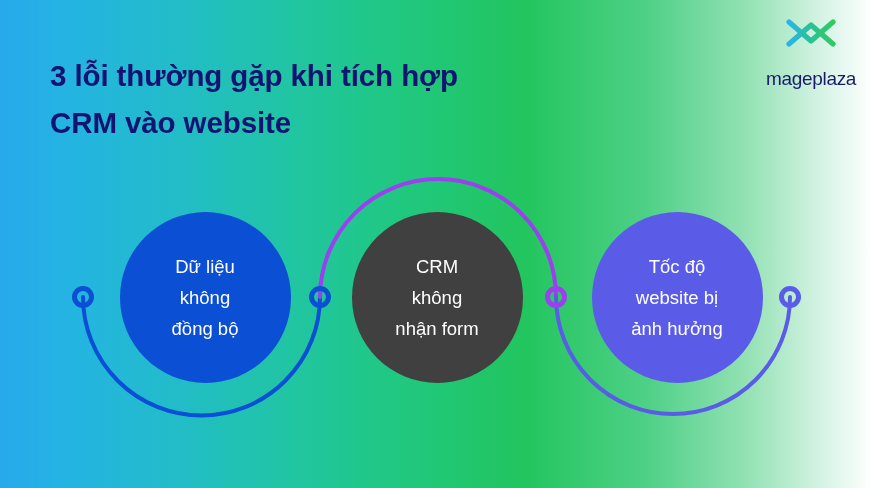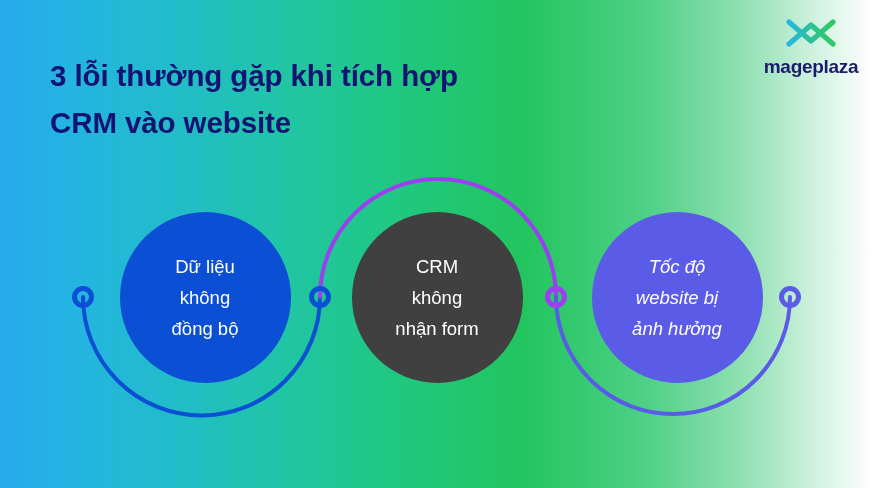--- a/index.html
+++ b/index.html
@@ -60,23 +60,23 @@
   }
   #logo-mark {
     display: block;
     margin: 0 auto;
   }
   #logo-word {
     display: block;
     text-align: center;
     color: #1b1b6b;
     font-size: 19px;
-    font-weight: bold;
+    font-weight: normal;
     letter-spacing: -0.3px;
-    margin-top: 4px;
+    margin-top: 16px;
   }
 
   
   #connectors {
     position: absolute;
     left: 0;
     top: 0;
     width: 873px;
     height: 488px;
     pointer-events: none;
@@ -93,21 +93,21 @@
     justify-content: center;
     text-align: center;
     color: #ffffff;
     font-size: 18.5px;
     line-height: 31px;
     font-weight: normal;
     white-space: pre-line;
   }
   #bubble-0 { left: 120px; top: 212px; background: #0b4fd4; }
   #bubble-1 { left: 352px; top: 212px; background: #9b3ff0; }
-  #bubble-2 { left: 592px; top: 212px; background: #5a5ce8; font-style: italic; }
+  #bubble-2 { left: 592px; top: 212px; background: #5a5ce8; }
   .bubble-label { display: block; text-align: center; }
 </style>
 </head>
 <body>
 
 <div id="stage">
 
   <div id="bg"></div>
 
   <div id="title" style="color: rgb(19, 19, 114);">3 lỗi thường gặp khi tích hợp

